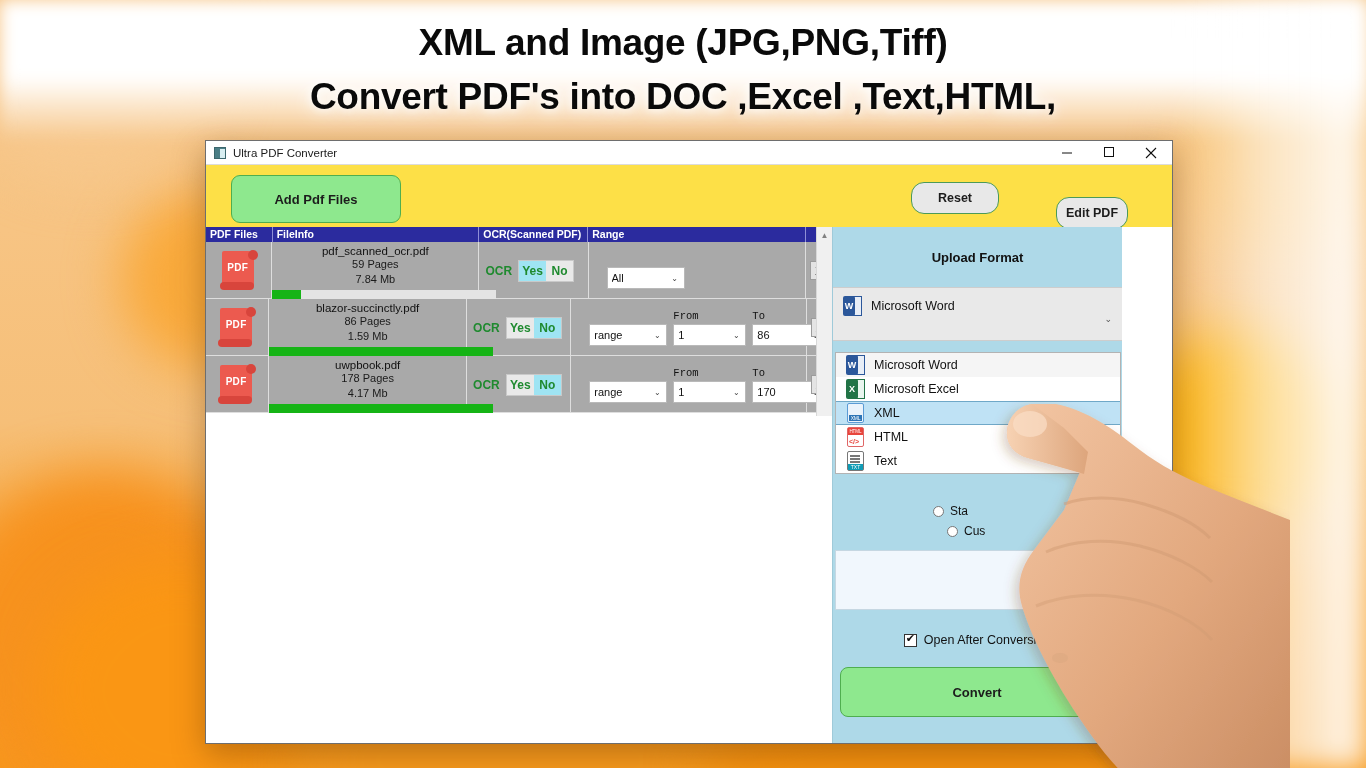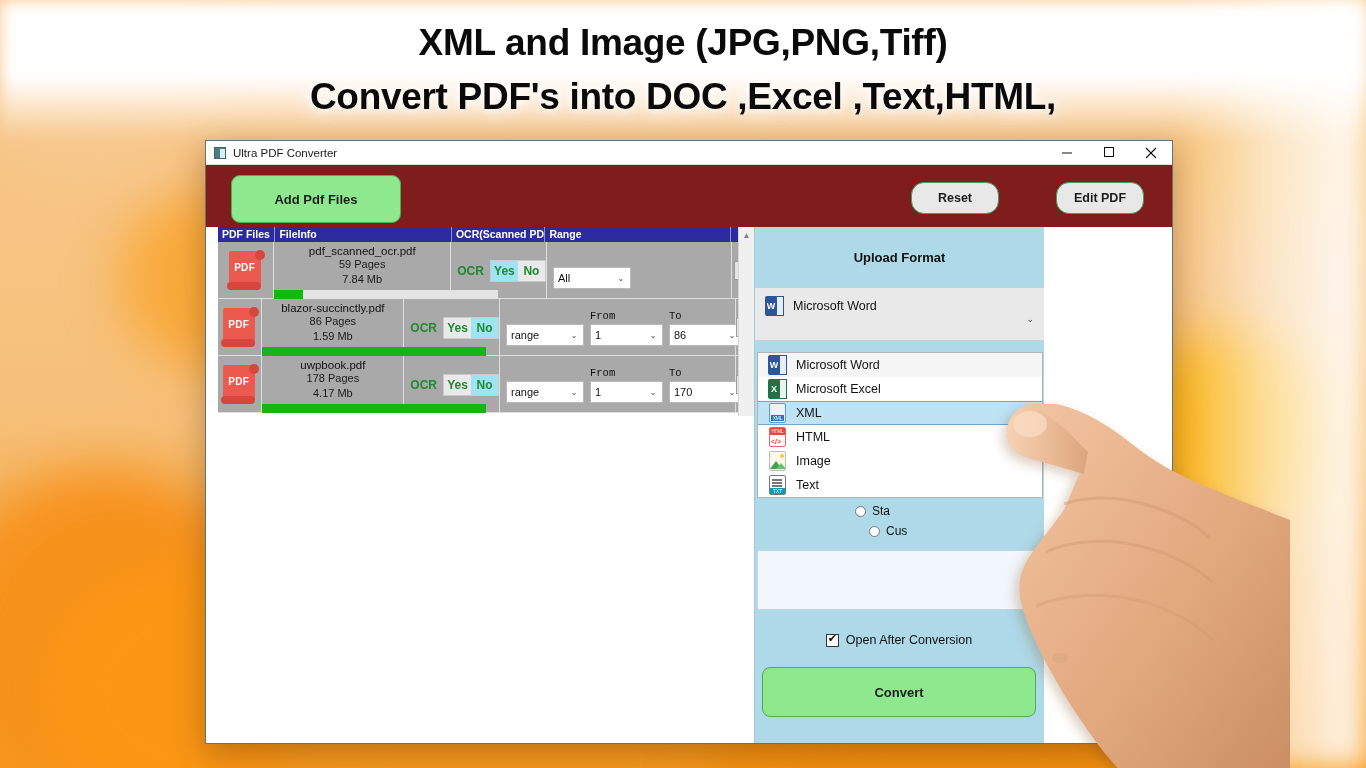--- a/index.html
+++ b/index.html
@@ -54,35 +54,35 @@
     content:""; position:absolute; left:5px; top:1px; width:5px; height:9px; background:#d8eef1;
   }
   #titlebar .ttl { font-size:11.5px; color:#1a1a1a; }
   #titlebar .wbtns { margin-left:auto; display:flex; height:24px; }
   #titlebar .wbtn { width:42px; height:24px; display:flex; align-items:center; justify-content:center;
                     font-size:12px; color:#111; }
   #titlebar .wbtn svg { display:block; }
 
   
   #toolbar {
-    height:62px; background:#7f1d1d; position:relative;
+    height:62px; background:#fde047; position:relative;
   }
   .pillbtn {
     position:absolute; border-radius:13px; border:1px solid #4c9a58;
     display:flex; align-items:center; justify-content:center;
     font-size:12.5px; font-weight:bold; color:#1c1c1c;
   }
   #addpdf { left:25px; top:10px; width:170px; height:48px; background:#8ee88e; border-radius:9px;
             border:1px solid #4fae4f; font-size:13px; }
   #resetbtn { left:705px; top:17px; width:88px; height:32px; background:#e8e8e8; }
-  #editpdf  { left:850px; top:17px; width:88px; height:32px; background:#e8e8e8; }
+  #editpdf  { left:850px; top:32px; width:72px; height:32px; background:#e8e8e8; }
 
   
   #bodyrow { display:flex; height:518px; }
-  #leftcol { width:548px; background:#ffffff; position:relative;padding-left:12px; }
+  #leftcol { width:626px; background:#ffffff; position:relative; }
   #rightcol{ width:290px; background:#aed9e8; position:relative; border-left:1px solid #9fcad9;}
 
   
   .ghead { display:flex; height:15px; background:#2b2b9e; color:#ffffff;
            font-size:10.5px; font-weight:bold; align-items:center; }
   .ghead > div { height:15px; line-height:15px; padding-left:4px; border-right:1px solid #8f8fd6; overflow:hidden; white-space:nowrap;}
   .c-pdf   { width:72px; }
   .c-info  { width:224px; }
   .c-ocr   { width:118px; }
   .c-range { width:236px; }
@@ -127,21 +127,21 @@
   .cell-range { width:236px; display:flex; align-items:center; padding-left:6px; gap:6px; }
   .fieldgrp { display:flex; flex-direction:column; }
   .fieldgrp .flab { font-size:10.5px; color:#111; height:15px; line-height:15px;font-family:Liberation Mono, monospace; }
   .combo {
     background:#ffffff; border:1px solid #b9b9b9; height:22px;
     display:flex; align-items:center; padding:0 4px;
     font-size:11px; color:#111; position:relative;
   }
   .combo .txt { flex:1; white-space:nowrap; overflow:hidden; }
   .combo .car { width:10px; text-align:center; font-size:8px; color:#444; }
-  .w-sel { width:78px; }
+  .w-sel { width:78px;margin-left:12px; }
   .w-num { width:73px; }
 
   .cell-x { width:28px; display:flex; align-items:center; justify-content:center; }
   .xbtn { width:17px; height:19px; background:#e4e4e4; border:1px solid #9c9c9c;
           font-size:11px; display:flex; align-items:center; justify-content:center; color:#111;}
 
   
   #listscroll { position:absolute; right:0; top:0; width:16px; height:189px; background:#f0f0f0;
                 border-left:1px solid #d8d8d8; }
   #listscroll .arrow { height:16px; display:flex; align-items:center; justify-content:center;
@@ -463,29 +463,20 @@
             </span>
           <span>XML</span>
         </div>
         <div class="opt">
           <span class="ficon ic-html">
               <span class="doc"></span>
               <span class="top">HTML</span>
               <span class="slash">&lt;/&gt;</span>
             </span>
           <span>HTML</span>
-        </div>
-        <div class="opt">
-          <span class="ficon ic-img">
-              <span class="doc"></span>
-              <span class="sun"></span>
-              <span class="hill"></span>
-              <span class="hill2"></span>
-            </span>
-          <span>Image</span>
         </div>
         <div class="opt">
           <span class="ficon ic-txt">
               <span class="doc"></span>
               <span class="ln" style="top:4px"></span>
               <span class="ln" style="top:7px"></span>
               <span class="ln" style="top:10px"></span>
               <span class="bar">TXT</span>
             </span>
           <span>Text</span>

